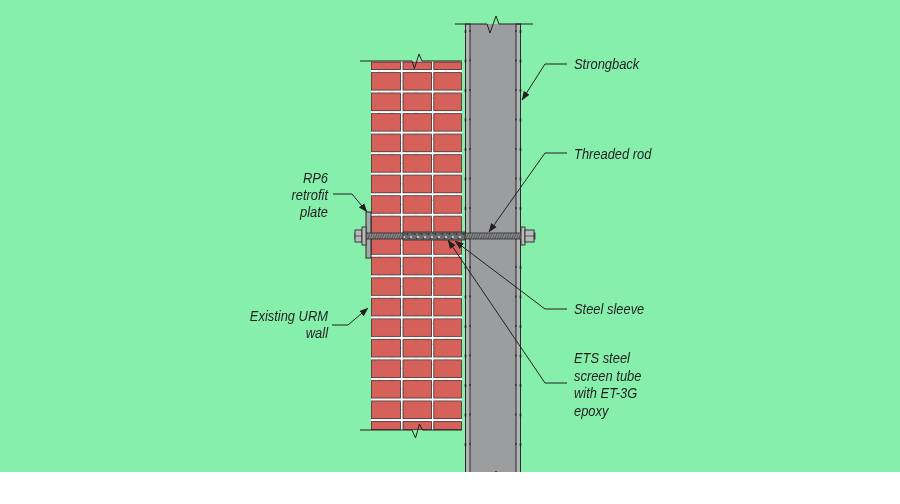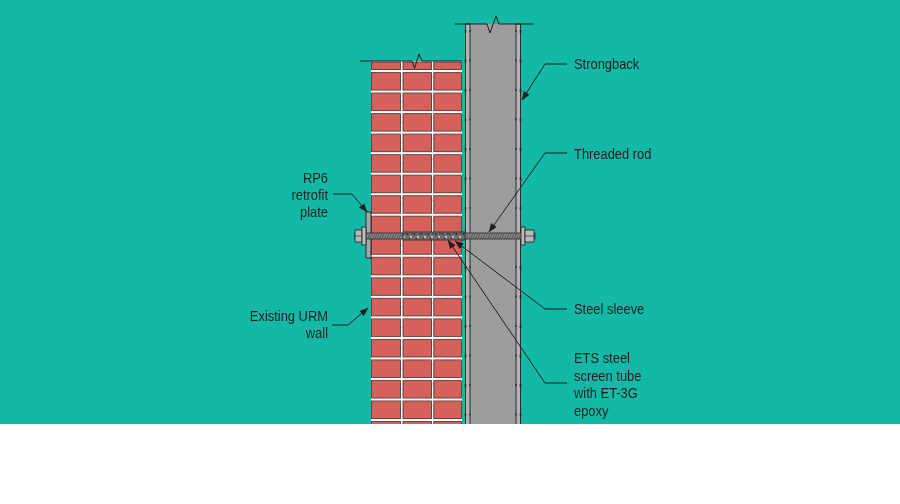--- a/index.html
+++ b/index.html
@@ -1,16 +1,16 @@
 <!DOCTYPE html>
 <html><head>
 <meta charset="utf-8">
 <style>
   html, body { margin: 0; padding: 0; background: #ffffff; }
-  #canvas { position: relative; width: 900px; height: 424px; overflow: hidden; background: #14b8a6; }
+  #canvas { position: relative; width: 900px; height: 472px; overflow: hidden; background: #86efac; font-style: italic; }
   #drawing { position: absolute; left: 0; top: 0; }
   .lbl {
     position: absolute;
     font-family: "Liberation Sans", sans-serif;
     font-size: 15px;
     line-height: 17.5px;
     color: #231f20;
     white-space: nowrap;
   }
   .lbl span { display: block; }

